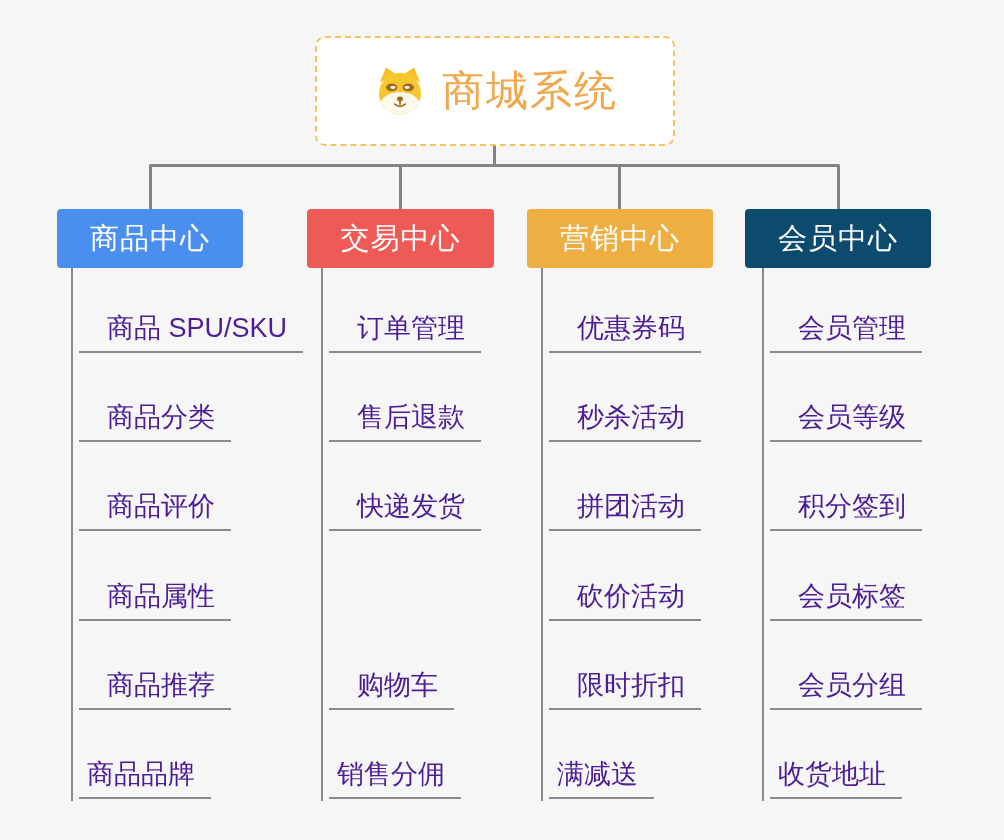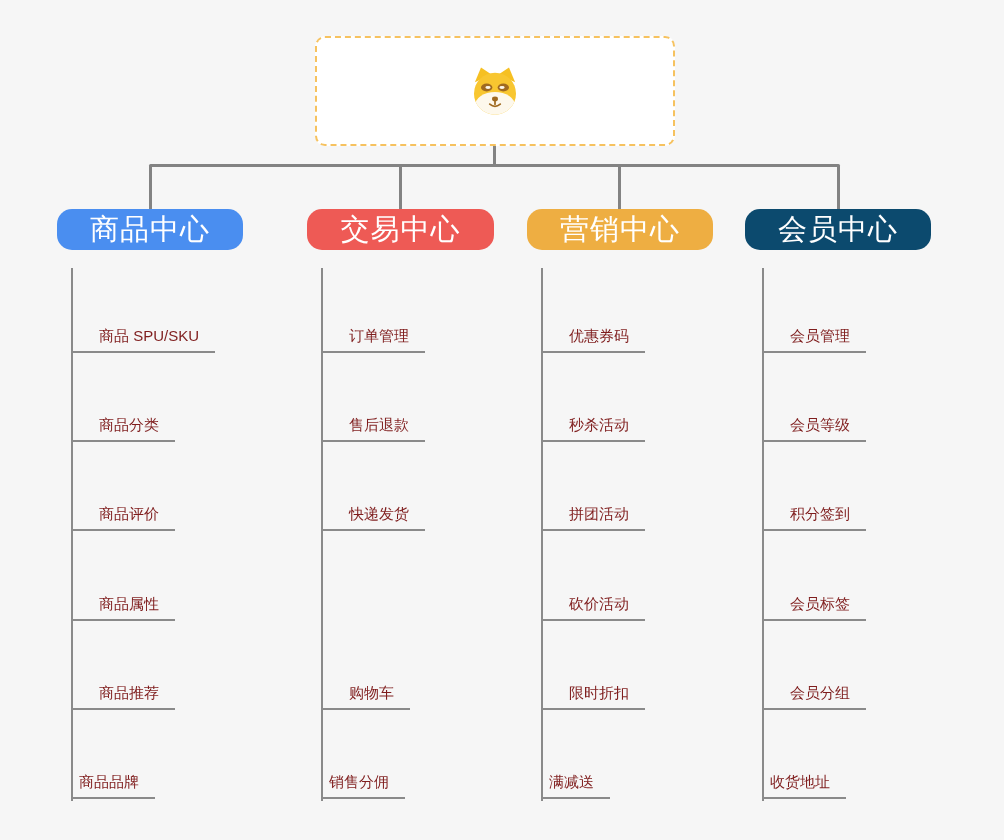--- a/index.html
+++ b/index.html
@@ -33,49 +33,49 @@
   .line{position:absolute;background:#838383;}
   .root-drop{left:493px;top:146px;width:3px;height:19px;}
   .bus{left:149px;top:164px;width:691px;height:3px;border-radius:2px;}
   .drop{top:166px;width:3px;height:43px;}
   .drop1{left:149px;}
   .drop2{left:399px;}
   .drop3{left:618px;}
   .drop4{left:837px;}
   
   .branch-node{
-    position:absolute;top:209px;height:41px;width:186px;
-    border-radius:15px;
+    position:absolute;top:209px;height:59px;width:186px;
+    border-radius:4px;
     color:#ffffff;
     font-size:29px;
     display:flex;align-items:center;justify-content:center;
     letter-spacing:1px;
     box-sizing:border-box;
     text-align:center;
   }
   .b1{left:57px;}
   .b2{left:307px;width:187px;}
   .b3{left:527px;}
   .b4{left:745px;}
   
   .column{position:absolute;top:268px;width:235px;height:535px;}
   .c1{left:71px;}
   .c2{left:321px;}
   .c3{left:541px;}
   .c4{left:762px;}
   .spine{position:absolute;left:0;top:0;width:2px;height:533px;background:#8a8a8a;}
   .tree-item{
-    position:absolute;left:0;
+    position:absolute;left:8px;
     height:38px;box-sizing:border-box;
     border-bottom:2px solid #8a8a8a;
     padding:0 16px 5px 28px;
     display:flex;align-items:flex-end;
     white-space:nowrap;
-    font-size:15px;
-    color:#7f1d1d;
+    font-size:27px;
+    color:#4c1d95;
   }
   .row0{top:47px;}
   .row1{top:136px;}
   .row2{top:225px;}
   .row3{top:315px;}
   .row4{top:404px;}
   .row5{top:493px;padding-left:8px;}
 </style>
 </head>
 <body>
@@ -93,20 +93,21 @@
       <g clip-path="url(#headclip)">
         <ellipse cx="32" cy="49" rx="23" ry="16" fill="#fdf8ec"></ellipse>
       </g>
       <ellipse cx="22.5" cy="28" rx="6.5" ry="4.5" fill="#a06a20"></ellipse>
       <ellipse cx="41.5" cy="28" rx="6.5" ry="4.5" fill="#a06a20"></ellipse>
       <ellipse cx="24" cy="28" rx="3" ry="1.6" fill="#fdf8ec"></ellipse>
       <ellipse cx="40" cy="28" rx="3" ry="1.6" fill="#fdf8ec"></ellipse>
       <ellipse cx="32" cy="41" rx="3.4" ry="2.6" fill="#a06a20"></ellipse>
       <path d="M32 43 L32 47 M26 47 Q32 52 38 47" fill="none" stroke="#a06a20" stroke-width="2" stroke-linecap="round"></path>
     </svg>
+    <span class="root-title" style="color: rgb(240, 168, 74);">商城系统</span>
   </div>
 
   <div class="line root-drop"></div>
   <div class="line bus"></div>
   <div class="line drop drop1"></div>
   <div class="line drop drop2"></div>
   <div class="line drop drop3"></div>
   <div class="line drop drop4"></div>
 
   <div class="branch-node b1" style="background-color: rgb(74, 142, 240);">商品中心</div>

